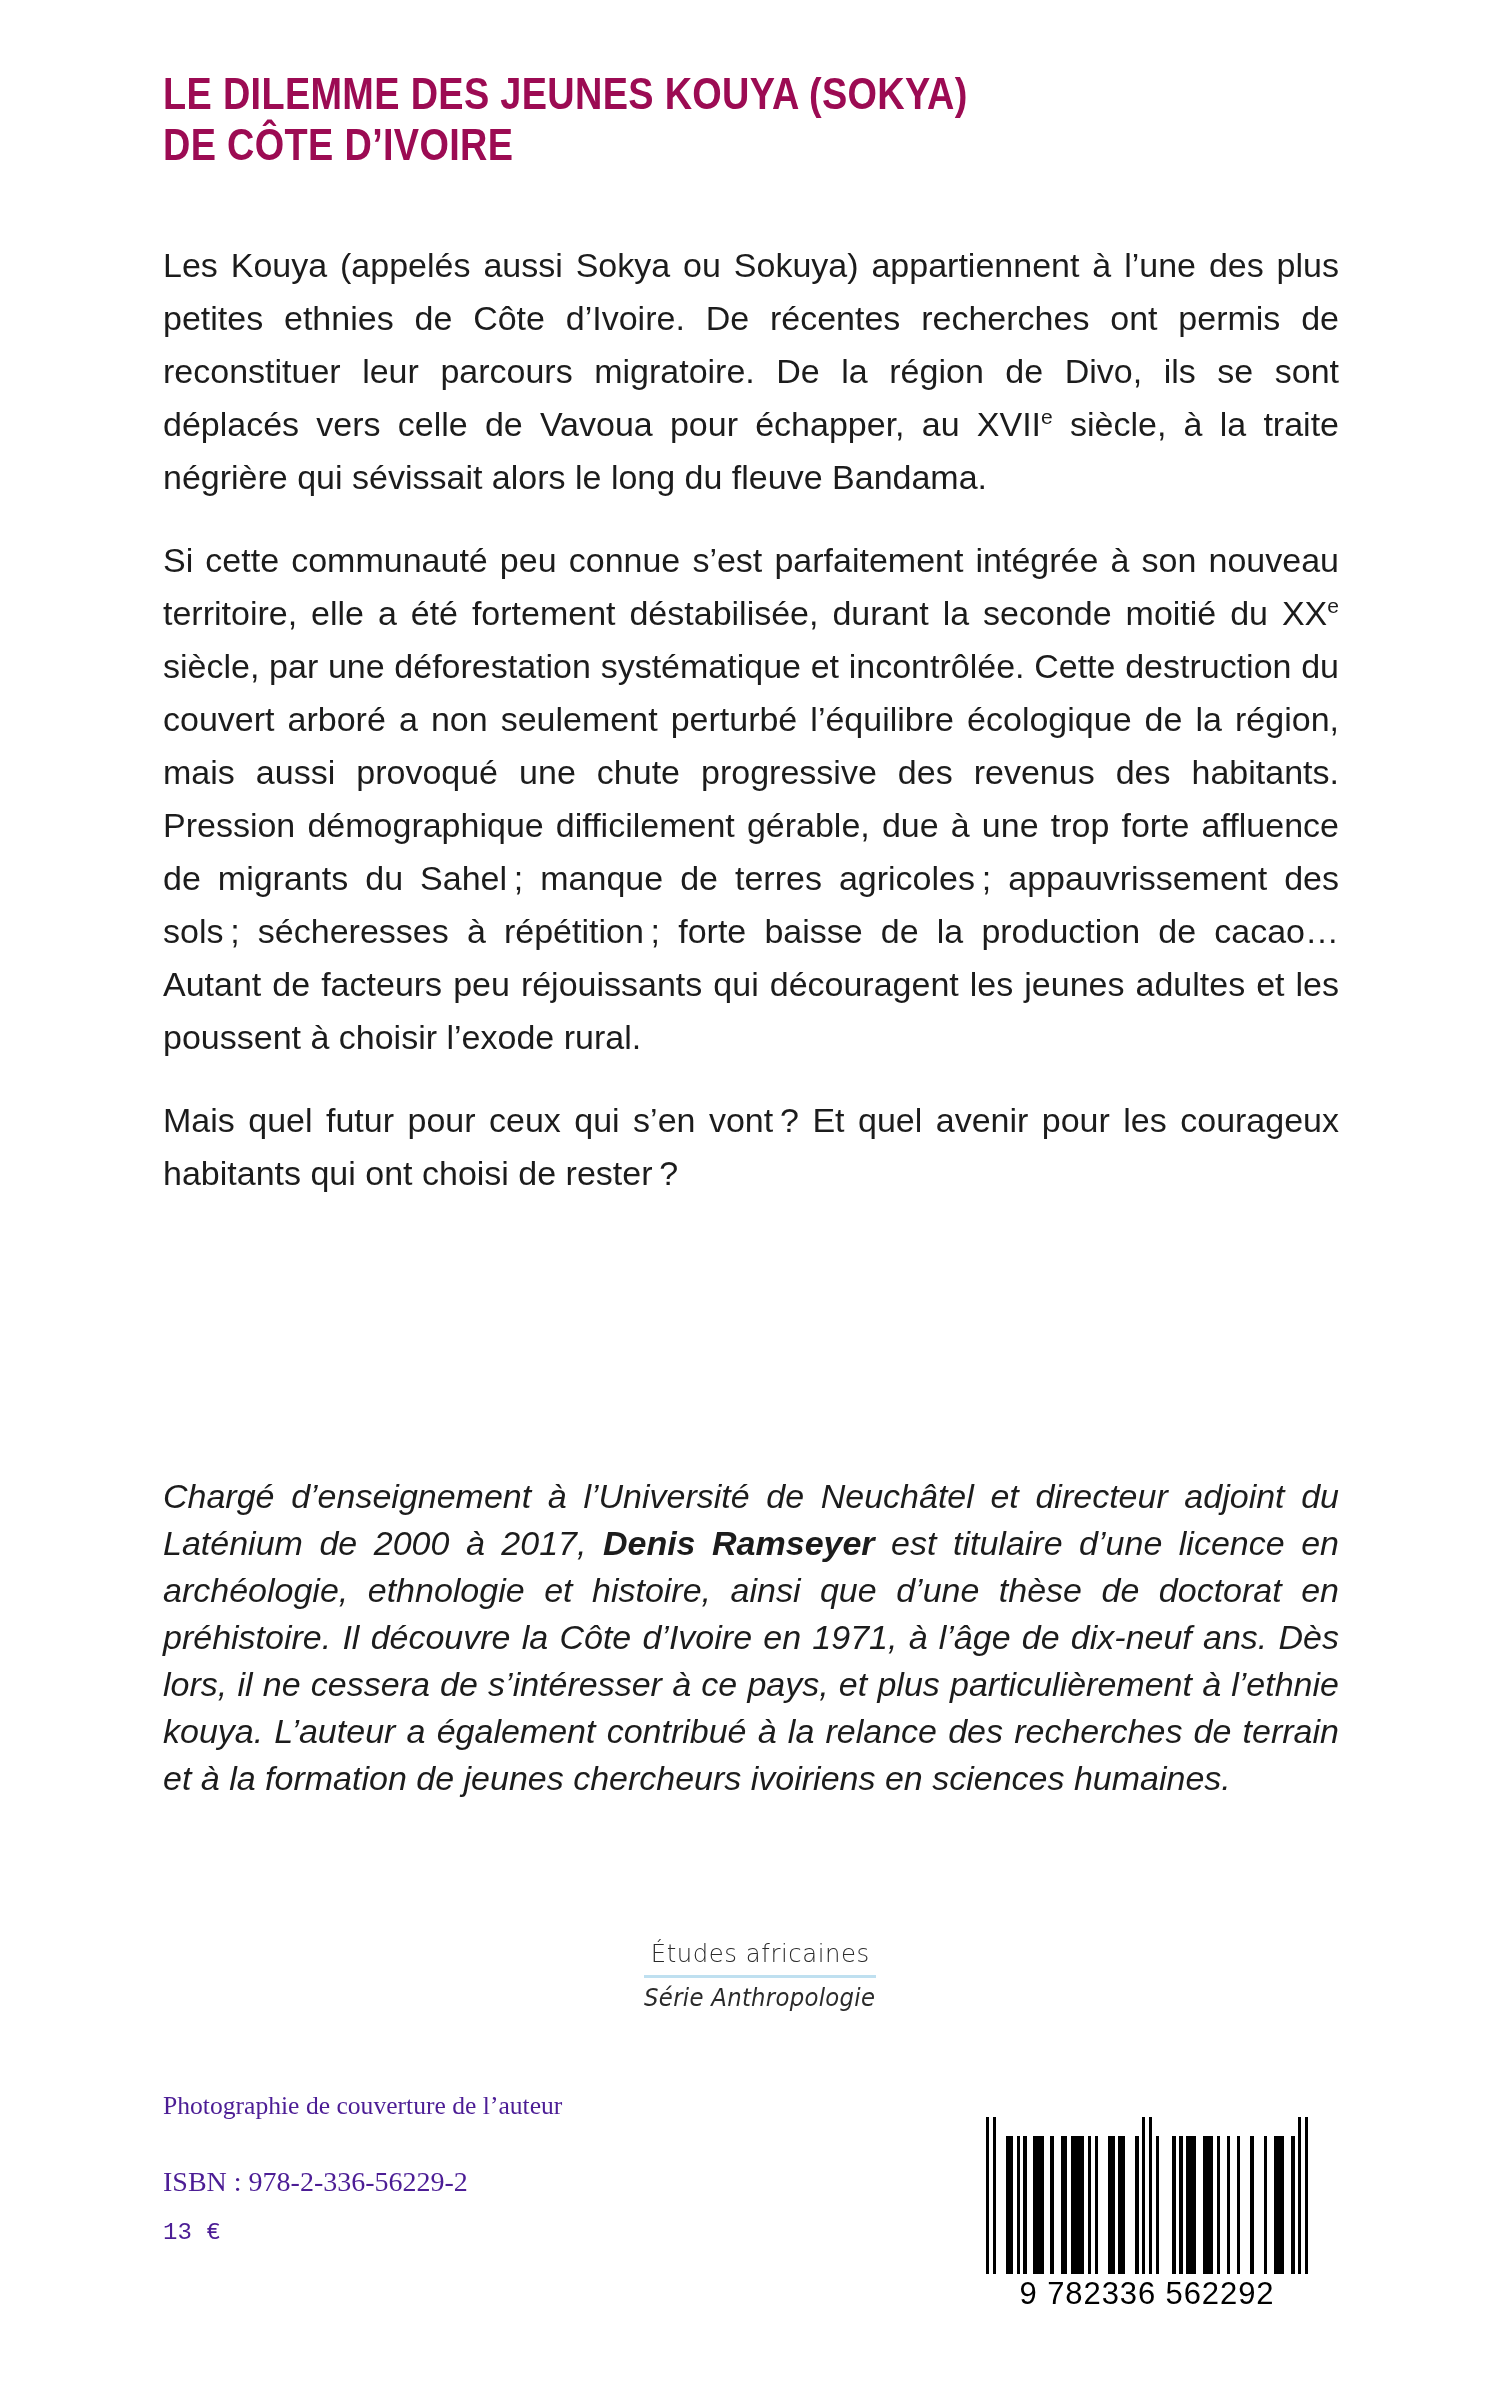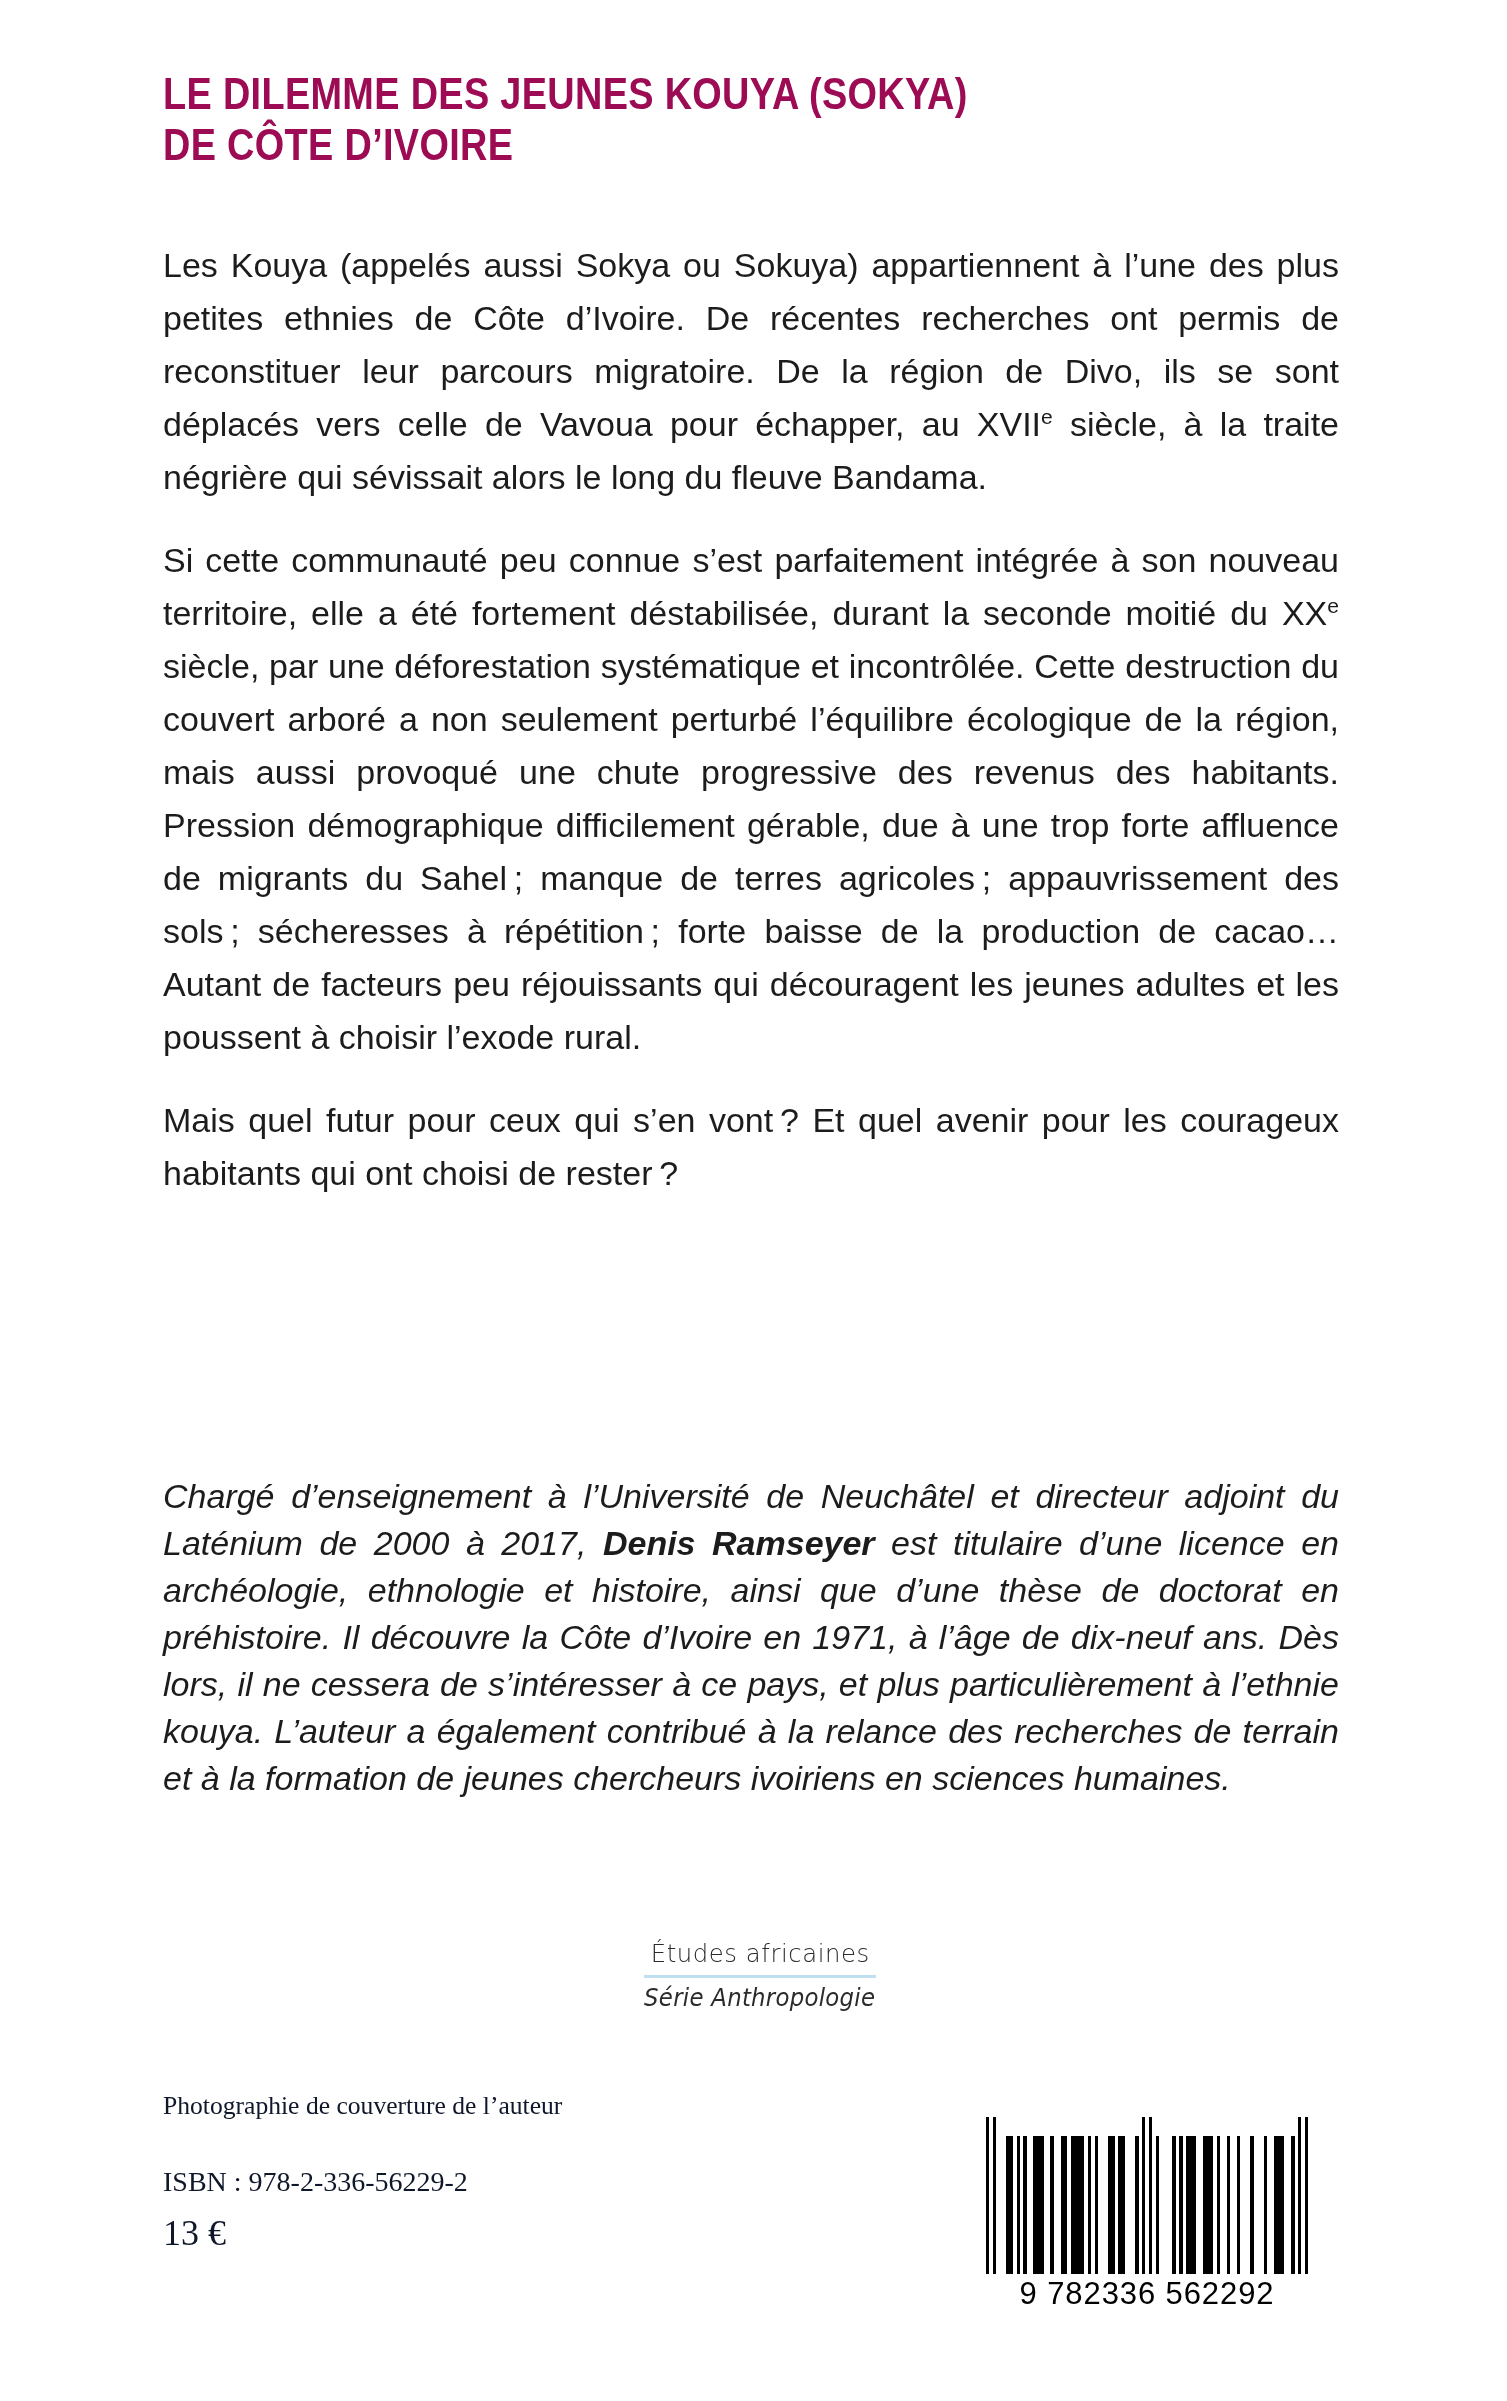--- a/index.html
+++ b/index.html
@@ -122,35 +122,36 @@
     display: inline-block;
   }
 
   
   .footer {
     position: absolute;
     left: 163px;
     top: 2090px;
     width: 719px;
     font-family: "Liberation Serif", serif;
-    color: #0f172a;
+    color: #4c1d95;
   }
   .footer-credit {
     font-size: 25.6px;
     line-height: 32px;
     margin-bottom: 42px;
   }
   .footer-isbn {
     font-size: 28px;
     line-height: 36px;
     margin-bottom: 11.4px;
   }
   .footer-price {
-    font-size: 36px;
+    font-size: 24px;
     line-height: 44px;
+    font-family: Liberation Mono, monospace;
   }
 
   
   .barcode-wrap {
     position: absolute;
     left: 986px;
     top: 2117px;
     width: 322px;
   }
   .barcode-box {

